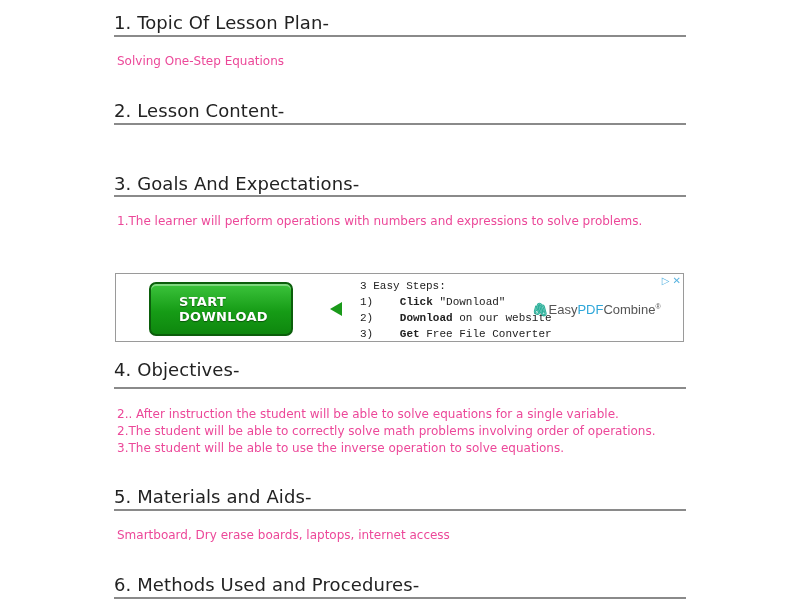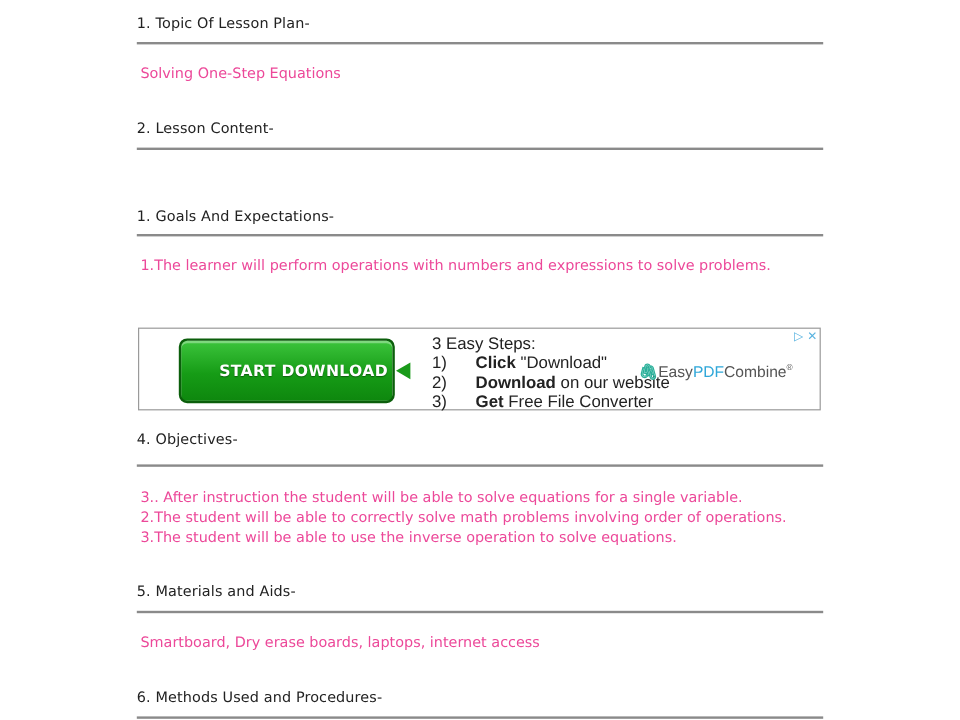--- a/index.html
+++ b/index.html
@@ -1,52 +1,52 @@
 <!DOCTYPE html>
 <html><head>
 <meta charset="utf-8">
 <style>
   html, body { margin:0; padding:0; background:#ffffff; }
   body { width:800px; height:600px; overflow:hidden; position:relative; font-family:"DejaVu Sans", sans-serif; color:#1a1a1a; }
   .page { position:absolute; left:114px; top:0; width:572px; }
-  .sec-title { position:absolute; left:0; font-size:12px; color:#222; letter-spacing:0.1px; }
+  .sec-title { position:absolute; left:0; font-size:18px; color:#222; letter-spacing:0.1px; }
   .rule { position:absolute; left:0; width:572px; height:0; border-top:2px solid #8a8a8a; }
   .body-text { position:absolute; left:3px; font-size:12px; color:#ec4899; line-height:17px; white-space:nowrap; }
   .ad { position:absolute; left:115px; top:273px; width:569px; height:69px; border:1px solid #9a9a9a; box-sizing:border-box; background:#fff; }
-  .ad-btn { position:absolute; left:33px; top:8px; width:180px; height:54px; border-radius:7px;
+  .ad-btn { position:absolute; left:33px; top:8px; width:144px; height:54px; border-radius:7px;
             background:linear-gradient(#3cc43c, #169c16 55%, #0e870e); border:2px solid #0b5e0b; box-sizing:border-box;
             color:#fff; font-weight:bold; font-size:13px; display:flex; align-items:center; justify-content:center; letter-spacing:0.3px;
             text-shadow:0 1px 1px rgba(0,0,0,0.4); box-shadow: inset 0 2px 0 rgba(255,255,255,0.35); padding-left: 28px; }
   .ad-arrow { position:absolute; left:214px; top:28px; width:0; height:0; border-top:7px solid transparent; border-bottom:7px solid transparent; border-right:12px solid #1a9a1a; }
-  .ad-steps { position:absolute; left:244px; top:4px; font-family:Liberation Sans, sans-serif; font-size:14px; line-height:16px; color:#222; }
+  .ad-steps { position:absolute; left:244px; top:4px; font-family:Liberation Mono, monospace; font-size:11px; line-height:16px; color:#222; }
   .ad-steps b { font-weight:bold;padding-left:20px; }
   .ad-logo { position:absolute; left:416px; top:28px; font-family:"Liberation Sans", sans-serif; font-size:13px; color:#555; }
   .ad-logo .clip { color:#2bb09a; font-weight:bold; }
   .ad-logo .pdf { color:#2fa7d9; }
   .ad-logo sup { font-size:7px; }
   .ad-icons { position:absolute; right:2px; top:1px; font-size:10px; color:#59b3e0; font-family:"DejaVu Sans", sans-serif; }
 </style>
 </head>
 <body>
 
 <div class="page">
   <div class="sec-title" style="top:12px">1. Topic Of Lesson Plan-</div>
   <div class="rule" style="top:35px"></div>
   <div class="body-text" style="top:53px">Solving One-Step Equations</div>
 
   <div class="sec-title" style="top:100px">2. Lesson Content-</div>
   <div class="rule" style="top:123px"></div>
 
-  <div class="sec-title" style="top:173px">1. Goals And Expectations-</div>
+  <div class="sec-title" style="top:173px">3. Goals And Expectations-</div>
   <div class="rule" style="top:195px"></div>
   <div class="body-text" style="top:213px">1.The learner will perform operations with numbers and expressions to solve problems.</div>
 
   <div class="sec-title" style="top:359px">4. Objectives-</div>
   <div class="rule" style="top:387px"></div>
-  <div class="body-text" style="top:406px">3.. After instruction the student will be able to solve equations for a single variable.</div>
+  <div class="body-text" style="top:406px">2.. After instruction the student will be able to solve equations for a single variable.</div>
   <div class="body-text" style="top:423px">2.The student will be able to correctly solve math problems involving order of operations.</div>
   <div class="body-text" style="top:440px">3.The student will be able to use the inverse operation to solve equations.</div>
 
   <div class="sec-title" style="top:486px">5. Materials and Aids-</div>
   <div class="rule" style="top:509px"></div>
   <div class="body-text" style="top:527px">Smartboard, Dry erase boards, laptops, internet access</div>
 
   <div class="sec-title" style="top:574px">6. Methods Used and Procedures-</div>
   <div class="rule" style="top:597px"></div>
 </div>

